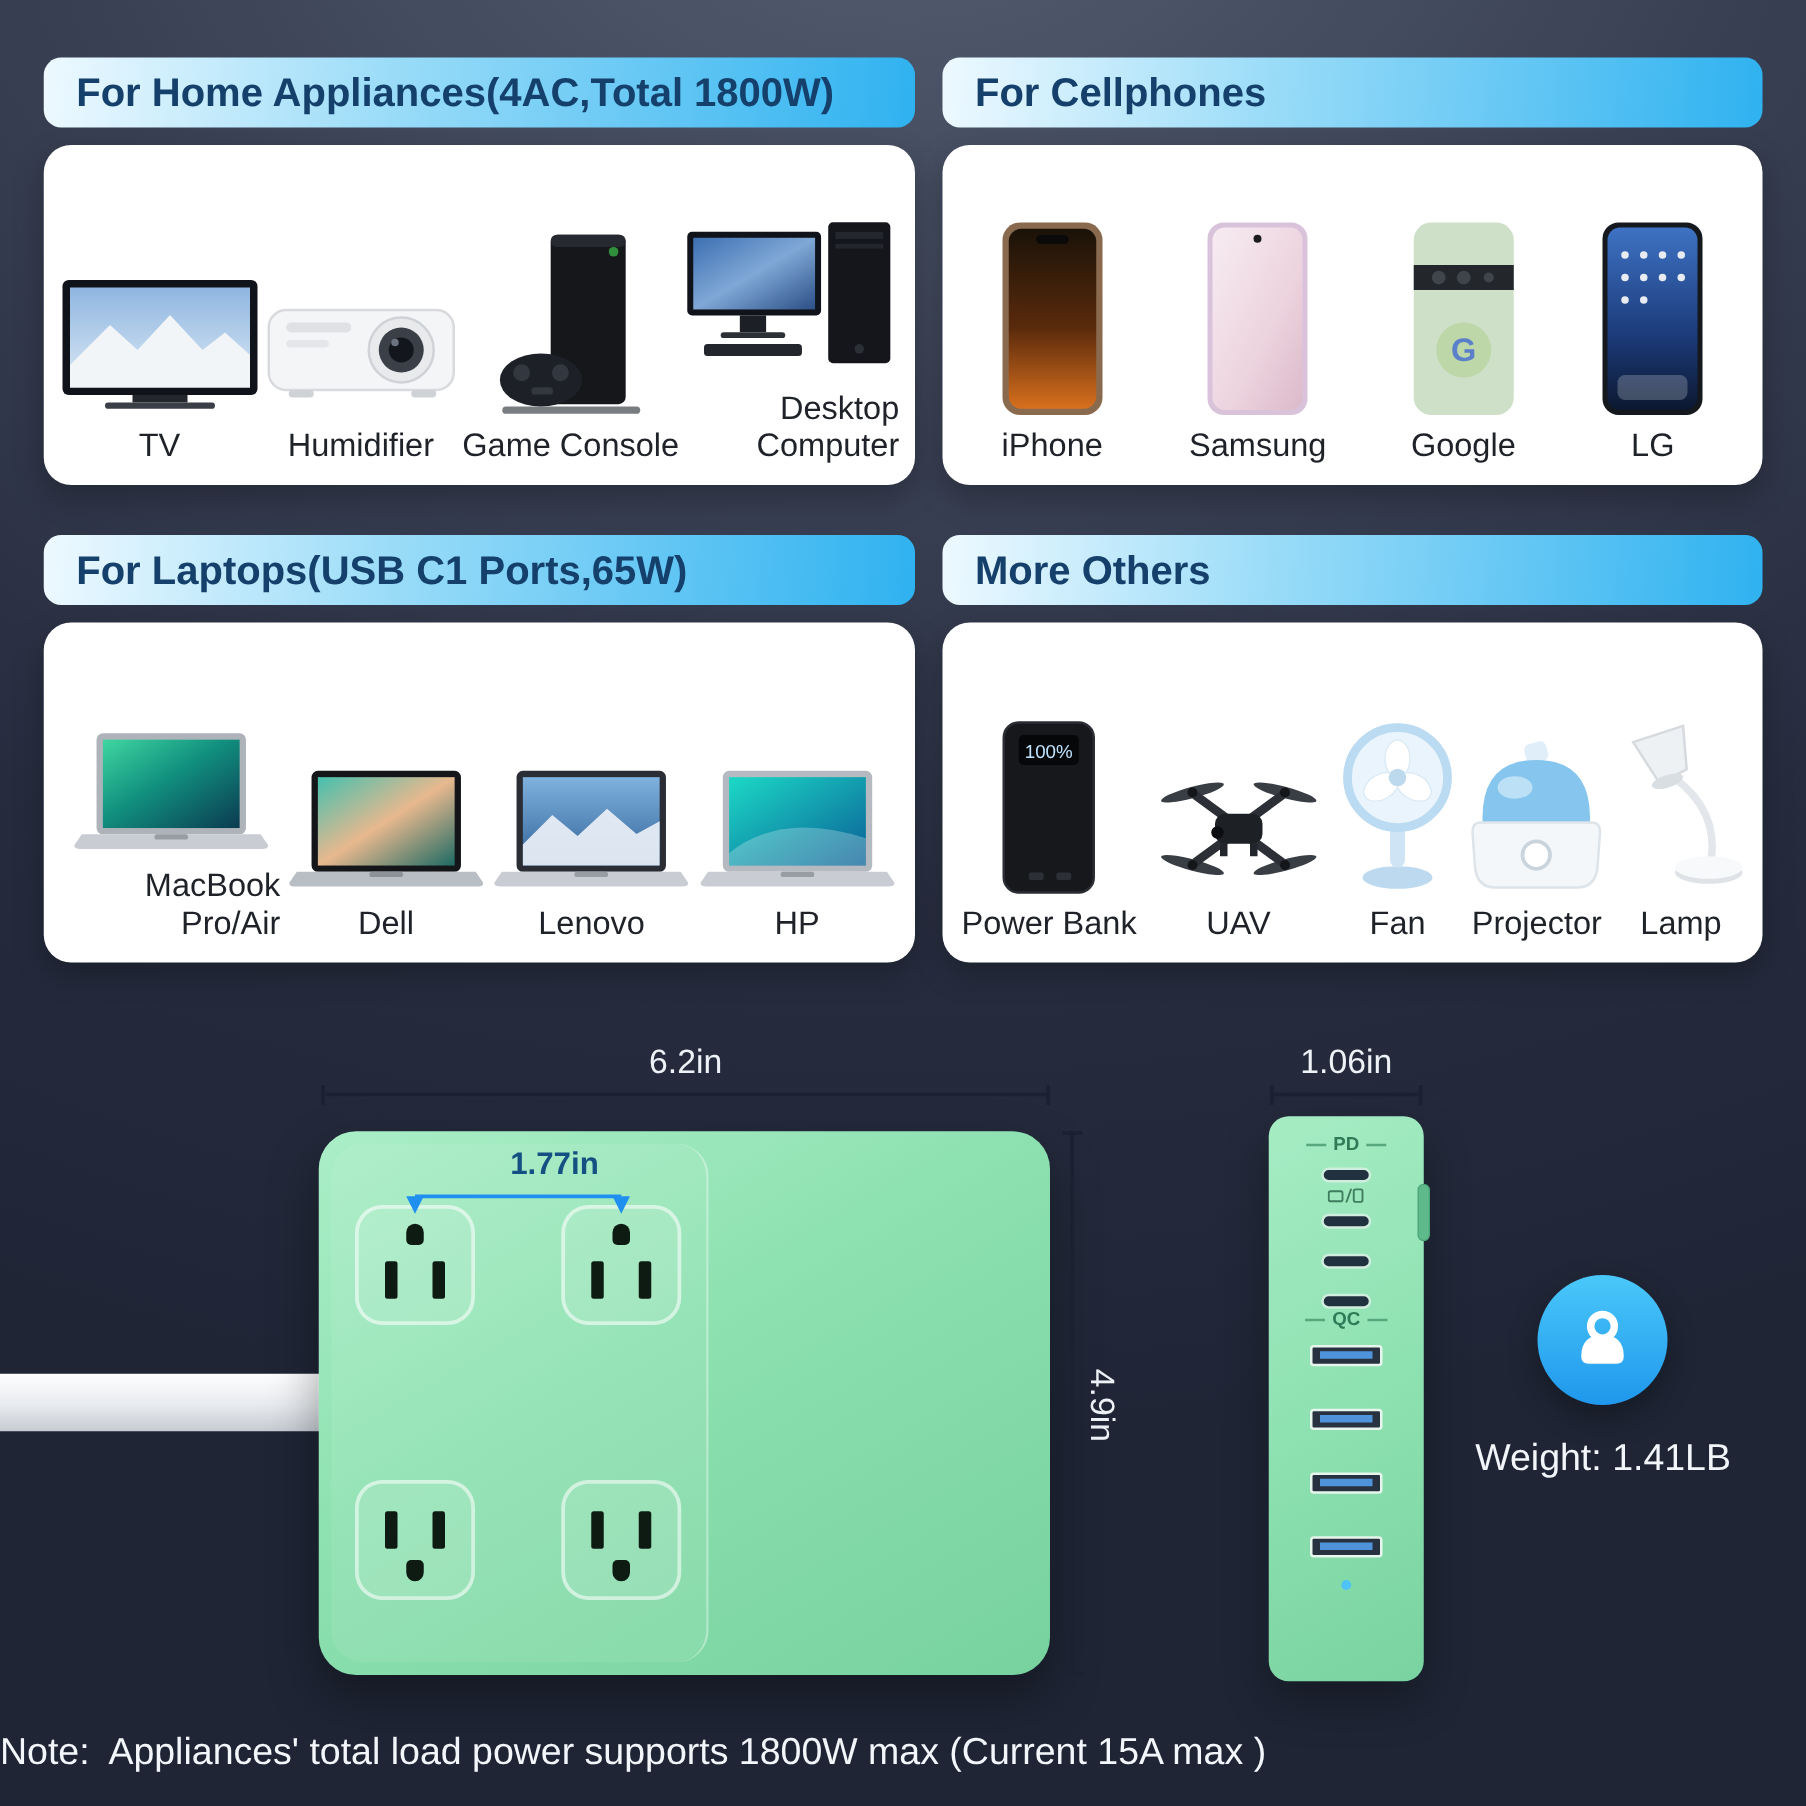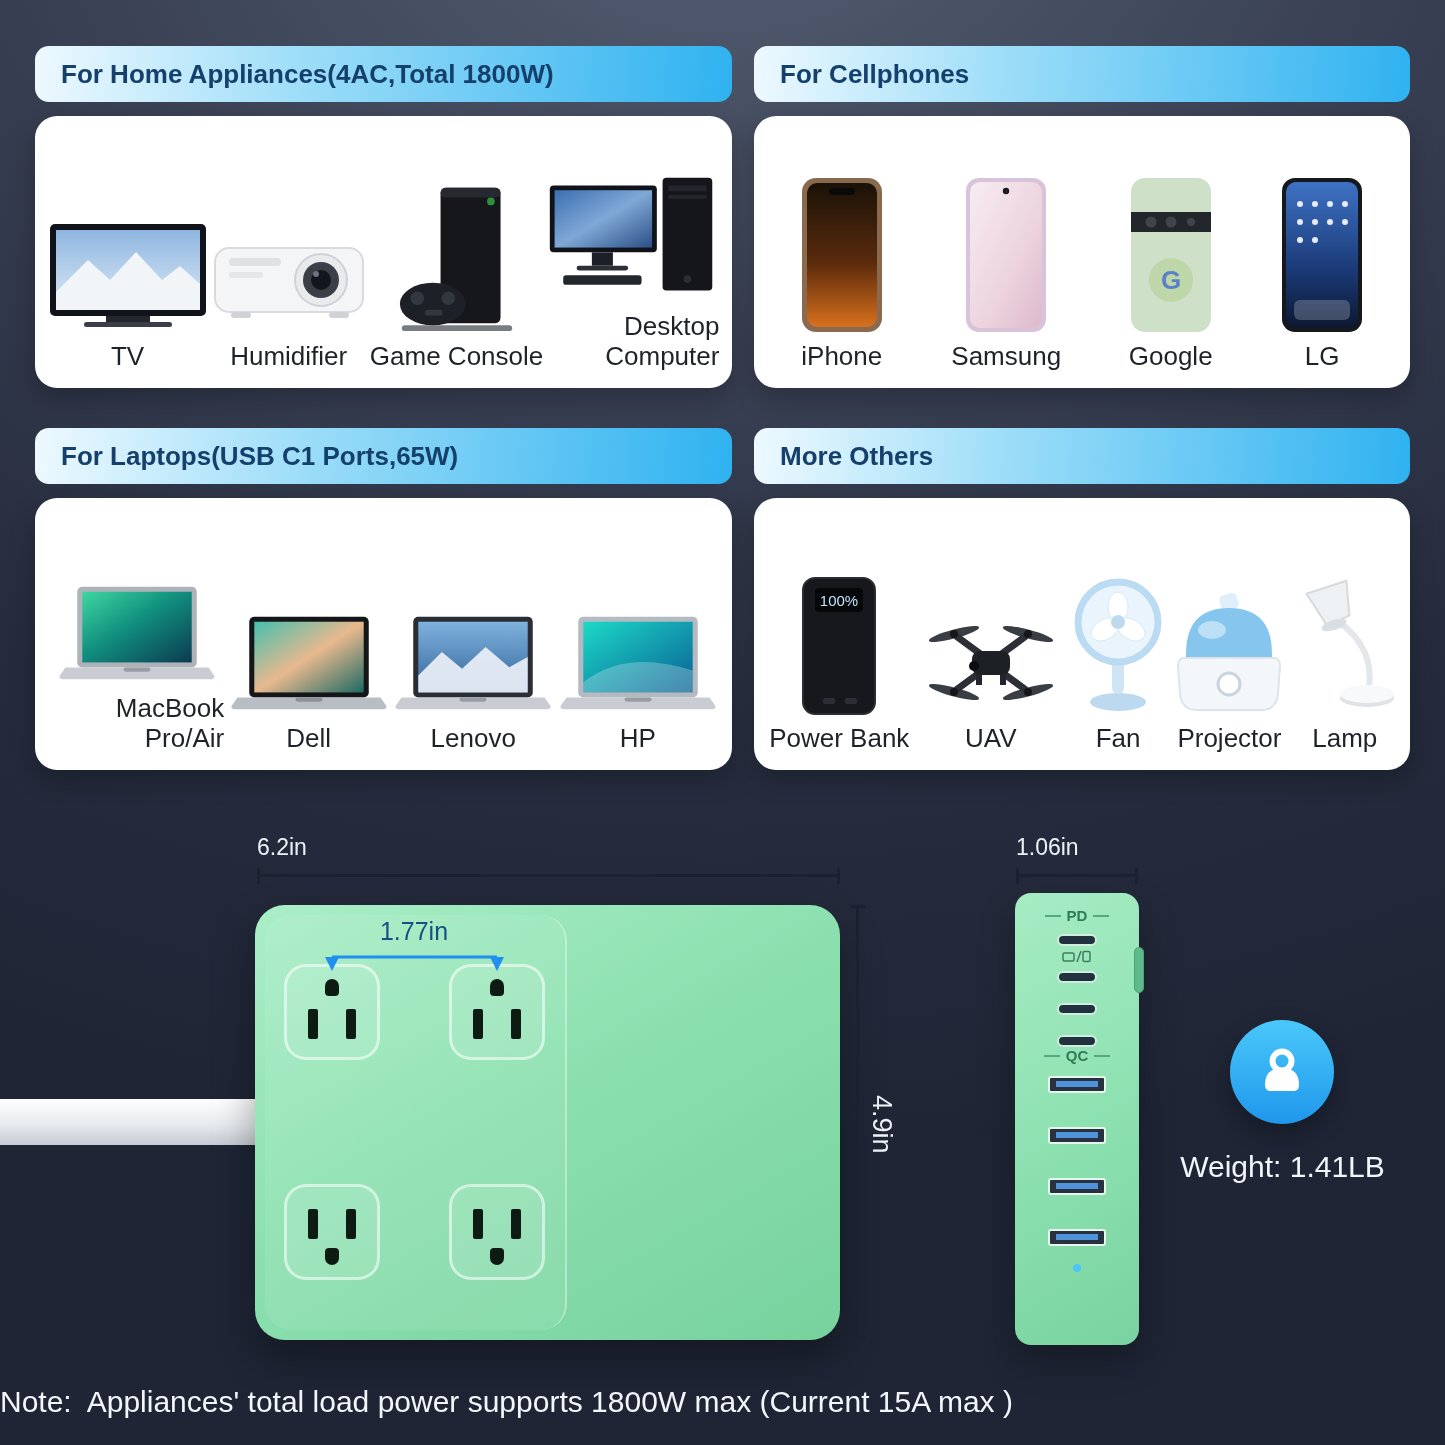--- a/index.html
+++ b/index.html
@@ -11,36 +11,36 @@
   }
 
   
   .top-grid {
     position:absolute; left:35px; top:46px; width:1375px;
     display:grid; grid-template-columns:697px 656px; column-gap:22px; row-gap:40px;
   }
   .pill {
     height:56px; border-radius:14px; display:flex; align-items:center; padding-left:26px;
     background:linear-gradient(95deg,#eef9ff 0%, #9adcf8 40%, #2fb2f0 100%);
-    font-size:26px; font-weight:bold; color:#14406b;
+    font-size:32px; font-weight:bold; color:#14406b;
   }
   .card {
     margin-top:14px; background:#ffffff; border-radius:22px; height:272px;
     display:flex; align-items:flex-end; justify-content:space-around; padding:16px 12px 16px;
     box-shadow:0 10px 24px rgba(0,0,0,0.25);
   }
   .item { display:flex; flex-direction:column; align-items:center; }
   .icon-box { display:flex; align-items:flex-end; justify-content:center; }
   .item-label {
     margin-top:8px; font-size:26px; color:#1f2329; text-align:right;
     line-height:1.15; max-width:175px;
   }
 
   
-  .dim-label { position:absolute; color:#eef2f7; font-size:23px; }
+  .dim-label { position:absolute; color:#eef2f7; font-size:27px; text-align:center; }
   .dim-h { position:absolute; height:3px; background:#1a2231; z-index:3; }
   .dim-h::before,.dim-h::after { content:""; position:absolute; width:3px; height:16px; background:#1a2231; top:-6px; }
   .dim-h::before { left:0; } .dim-h::after { right:0; }
   .dim-v { position:absolute; width:3px; background:#1a2231; z-index:3; }
   .dim-v::before,.dim-v::after { content:""; position:absolute; height:3px; width:16px; background:#1a2231; left:-6px; }
   .dim-v::before { top:0; } .dim-v::after { bottom:0; }
   .dim49-label { position:absolute; left:866px; top:1082px; height:84px; writing-mode:vertical-rl;
     color:#eef2f7; font-size:27px; text-align:center; }
 
   
@@ -54,22 +54,22 @@
     background:rgba(255,255,255,0.08); border-right:2px solid rgba(255,255,255,0.35); }
   .outlet { position:absolute; width:96px; height:96px; border-radius:22px;
     border:3px solid rgba(255,255,255,0.55); background:rgba(255,255,255,0.10); }
   .slot { position:absolute; width:10px; height:30px; background:#0e1b13; border-radius:2px; }
   .o-top .slot { top:42px; } .o-bottom .slot { top:22px; }
   .slot.sl { left:21px; } .slot.sr { right:21px; }
   .ground { position:absolute; left:50%; transform:translateX(-50%); width:14px; height:17px; background:#0e1b13; }
   .o-top .ground { top:12px; border-radius:7px 7px 4px 4px; }
   .o-bottom .ground { bottom:12px; border-radius:4px 4px 7px 7px; }
   .spacing-svg { position:absolute; left:0; top:0; }
-  .spacing-label { position:absolute; left:94px; top:12px; width:130px; text-align:center;
-    color:#155083; font-size:25px; font-weight:normal; }
+  .spacing-label { position:absolute; left:94px; top:12px; width:130px; text-align:right;
+    color:#155083; font-size:25px; font-weight:bold; }
 
   
   .side { position:absolute; left:1015px; top:893px; width:124px; height:452px; border-radius:16px;
     background:linear-gradient(150deg,#a6ecc4 0%, #8ce0b0 55%, #79d3a0 100%);
     box-shadow:0 16px 36px rgba(0,0,0,0.3); z-index:2; }
   .side-btn { position:absolute; right:-5px; top:54px; width:10px; height:46px; border-radius:5px;
     background:#5fba8b; border:1px solid #4aa377; }
   .side-inner { position:relative; height:100%; padding-top:14px; display:flex; flex-direction:column; align-items:center; }
   .port-label { display:flex; align-items:center; justify-content:center; gap:6px;
     color:#2f7a57; font-weight:bold; font-size:15px; }

